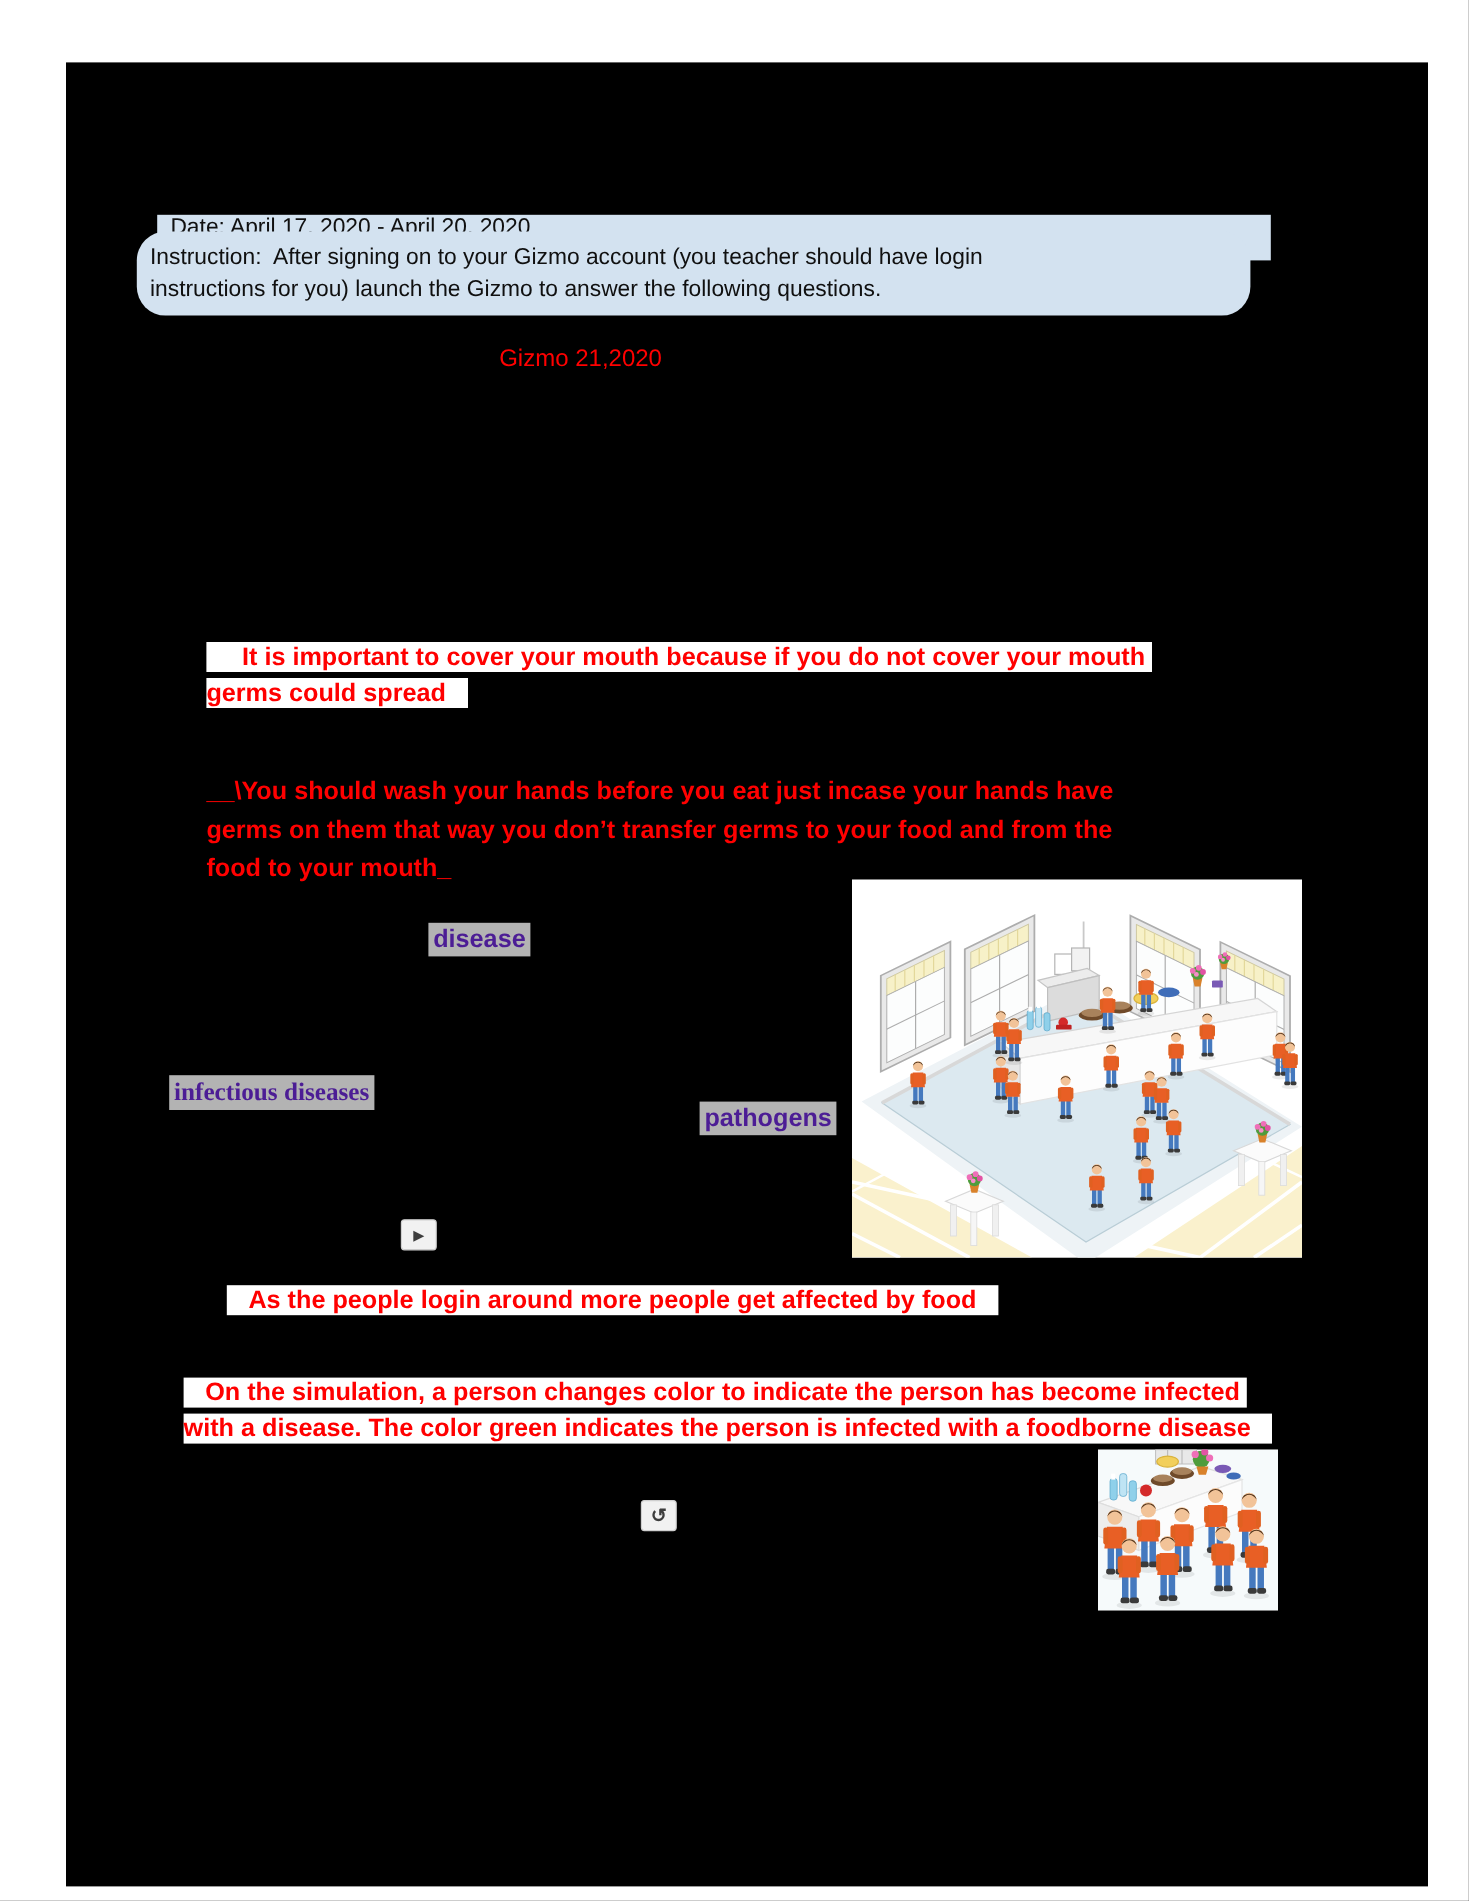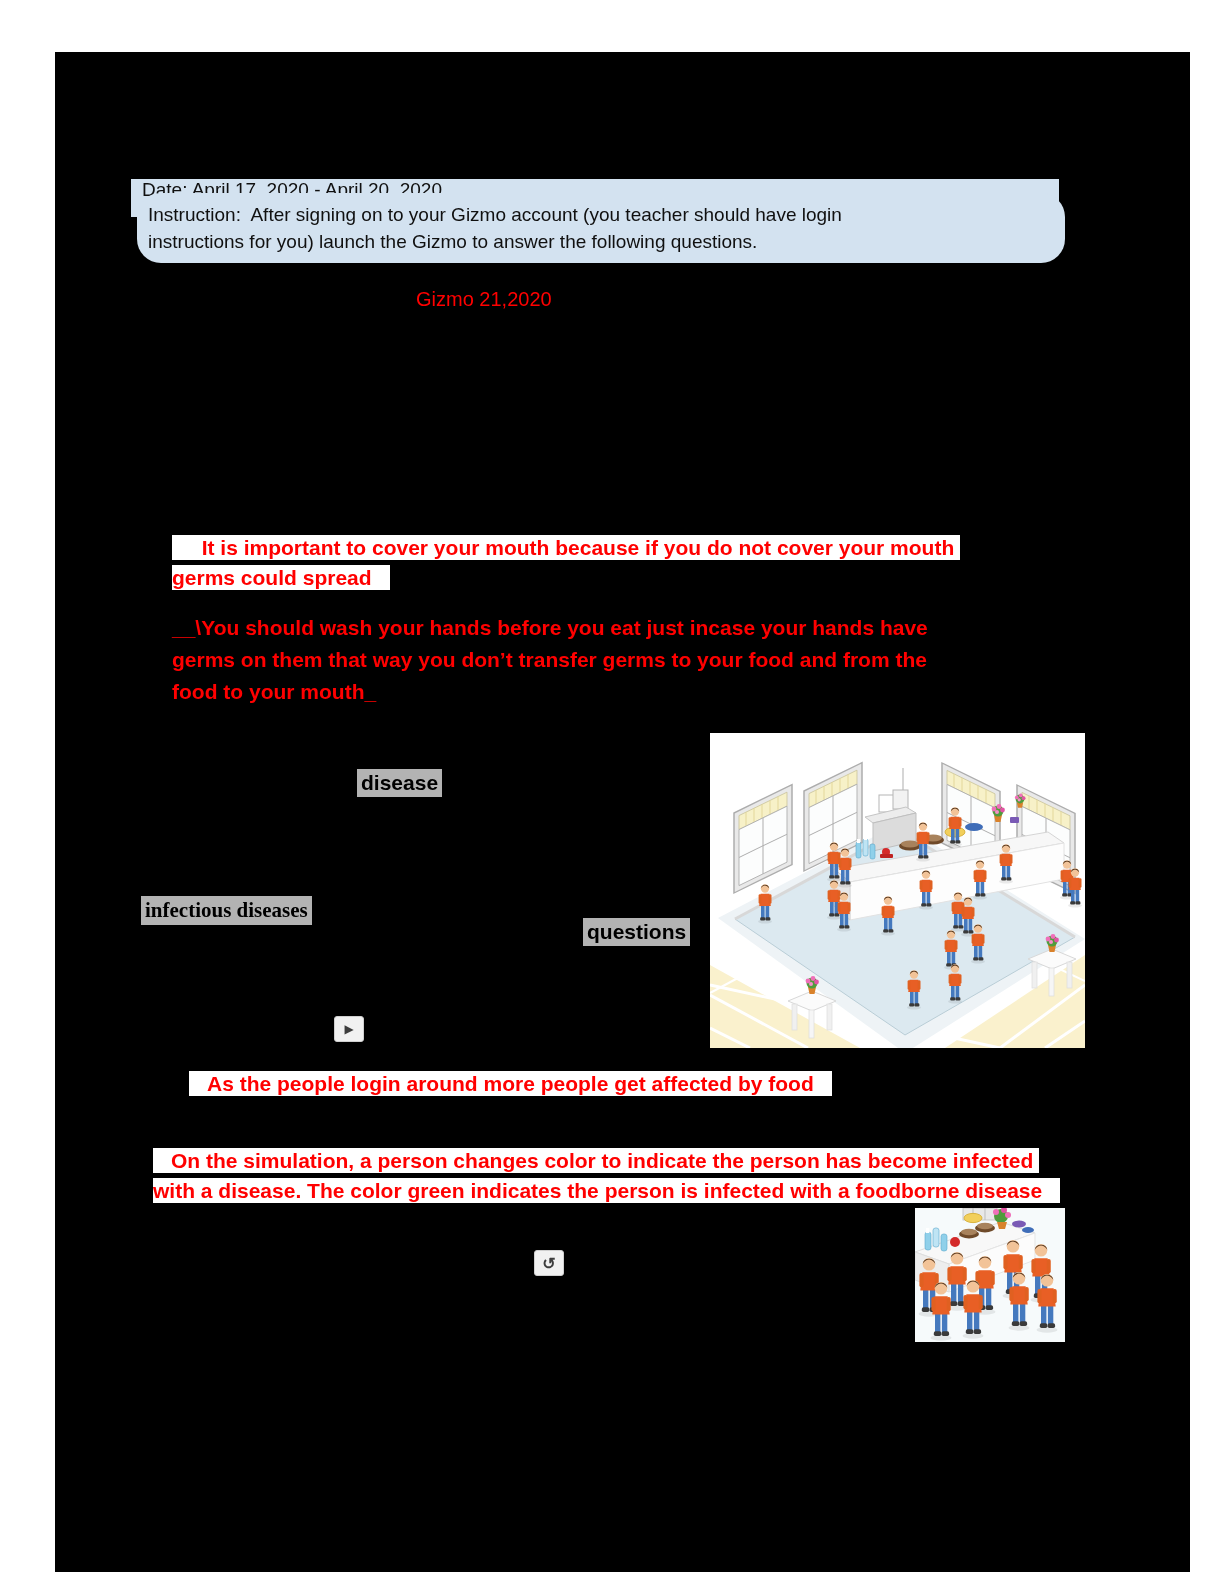--- a/index.html
+++ b/index.html
@@ -6,30 +6,30 @@
   body{
     width:1224px;height:1584px;position:relative;background:#ffffff;
     font-family:"Liberation Sans",sans-serif;overflow:hidden;
   }
   .abs{position:absolute;}
   #sheet{left:55px;top:52px;width:1135px;height:1520px;background:#000000;}
   .infobox{
     background:#d3e2f0;color:#101010;font-size:19px;box-sizing:border-box;
   }
   #date-box{left:131px;top:143px;width:928px;height:38px;display:flex;align-items:flex-start;padding-left:11px;margin-top:36px;}
-  #instruction-box{left:137px;top:193px;width:928px;height:70px;padding:8px 10px 0 11px;line-height:27px;white-space:pre-wrap;border-radius:24px;}
+  #instruction-box{left:114px;top:193px;width:928px;height:70px;padding:8px 10px 0 11px;line-height:27px;white-space:pre-wrap;border-radius:24px;}
   #written-date{left:416px;top:288px;color:#ff0000;font-size:20px;}
   .red-bold{color:#ff0000;font-weight:bold;font-size:21px;}
   #answer-cover{left:172px;top:533px;width:910px;line-height:30px;}
-  #answer-wash{left:172px;top:612px;width:890px;line-height:32px;white-space:pre-wrap;}
+  #answer-wash{left:172px;top:644px;width:890px;line-height:32px;white-space:pre-wrap;}
   #answer-move{left:189px;top:1069px;line-height:29px;}
   #answer-color{left:153px;top:1146px;width:960px;line-height:30px;}
   .wbg{background:#ffffff;padding:1px 18px;white-space:pre-wrap;}
   .term{
-    display:inline-block;background:#b3b3b3;color:#000000;font-weight:bold;
+    display:inline-block;background:#b3b3b3;color:#4c1d95;font-weight:bold;
     font-size:21px;padding:2px 4px;
   }
   #term-disease{left:357px;top:769px;}
   #term-infectious{left:141px;top:896px;font-family:Liberation Serif, serif;}
   #term-pathogens{left:583px;top:918px;}
   .sim-img{background:#ffffff;}
   #sim-image-1{left:710px;top:733px;width:375px;height:315px;}
   #sim-image-2{left:915px;top:1208px;width:150px;height:134px;}
   .ctl-btn{
     width:30px;height:26px;background:#f1f1f1;border:1px solid #cfcfcf;border-radius:3px;
@@ -61,21 +61,21 @@
 germs on them that way you don’t transfer germs to your food and from the
 food to your mouth_</div>
 
 <div id="term-disease" class="abs">
   <span class="term">disease</span>
 </div>
 <div id="term-infectious" class="abs">
   <span class="term">infectious diseases</span>
 </div>
 <div id="term-pathogens" class="abs">
-  <span class="term">questions</span>
+  <span class="term">pathogens</span>
 </div>
 
 <div id="sim-image-1" class="abs sim-img">
 <svg width="375" height="315" viewBox="0 0 375 315" xmlns="http://www.w3.org/2000/svg">
   <defs>
     <g id="person">
       <ellipse cx="8" cy="38.5" rx="7" ry="2" fill="#000000" opacity="0.08"></ellipse>
       <rect x="4" y="22.5" width="3.6" height="13" fill="#4579be"></rect>
       <rect x="8.6" y="22.5" width="3.6" height="13" fill="#4579be"></rect>
       <rect x="3.2" y="34.2" width="5" height="3.2" rx="1.2" fill="#3a3a3a"></rect>

